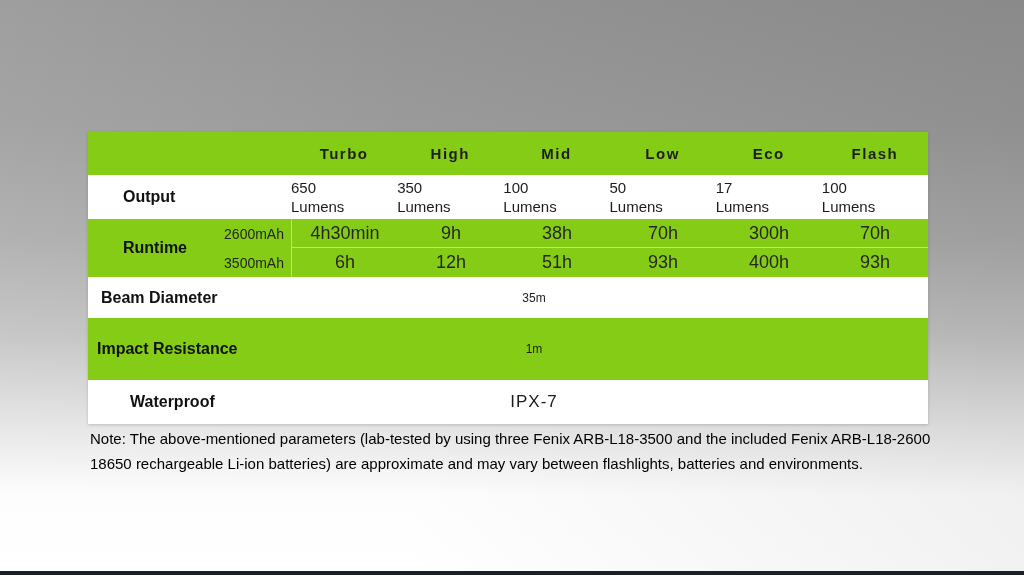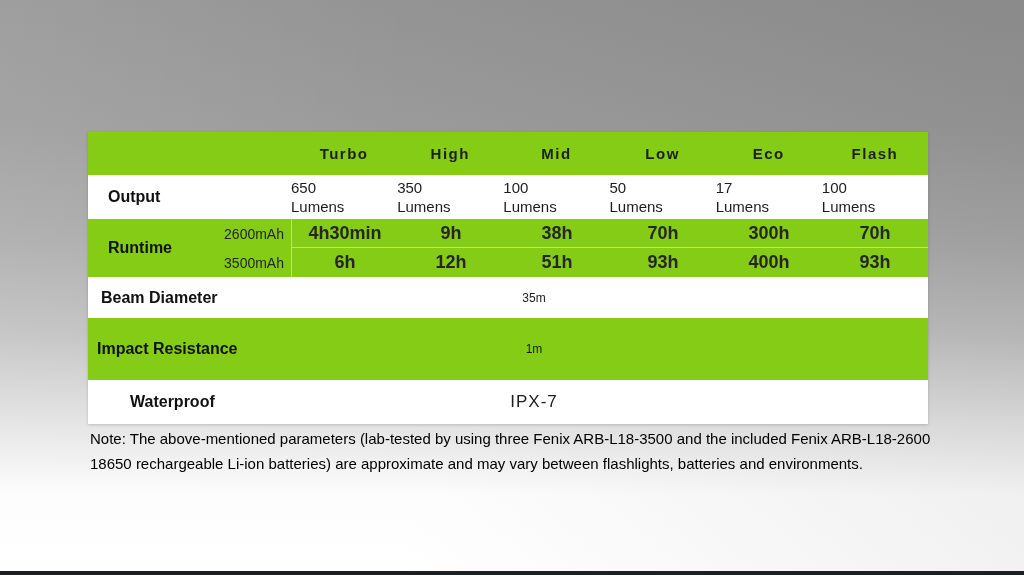--- a/index.html
+++ b/index.html
@@ -36,21 +36,21 @@
     letter-spacing: 1.5px;
     color: #1f1e1e;
   }
 
   .output-row { height: 44px; }
   .row-label {
     font-weight: bold;
     font-size: 16px;
     color: #111111;
   }
-  .pl35 { padding-left: 20px; }
+  .pl35 { padding-left: 35px; }
   .pl13 { padding-left: 13px; }
   .pl9  { padding-left: 9px;  }
   .pl32 { padding-left: 42px; }
   .output-cell { text-align: left; font-size: 15px; line-height: 19px; color: #1c1c1c; }
 
   
   .runtime-row { height: 58px; display: flex; }
   .runtime-label-cell {
     width: 127px;
     display: flex; align-items: center;
@@ -69,21 +69,20 @@
   .runtime-values {
     flex: 1;
     display: flex; flex-direction: column;
     border-left: 1px solid rgba(255,255,255,0.45);
   }
   .rv-row {
     height: 39px;
     display: grid;
     grid-template-columns: repeat(6, 1fr);
     align-items: center;
-    font-weight: bold;
   }
   .rv-top { border-bottom: 1px solid rgba(255,255,255,0.45); }
   .rv-cell { text-align: center; font-size: 18px; color: #272625; }
 
   
   .spec-row { position: relative; display: flex; align-items: center; }
   .spec-row-beam      { height: 41px; }
   .spec-row-impact    { height: 62px; }
   .spec-row-waterproof{ height: 44px; }
   .spec-value {

